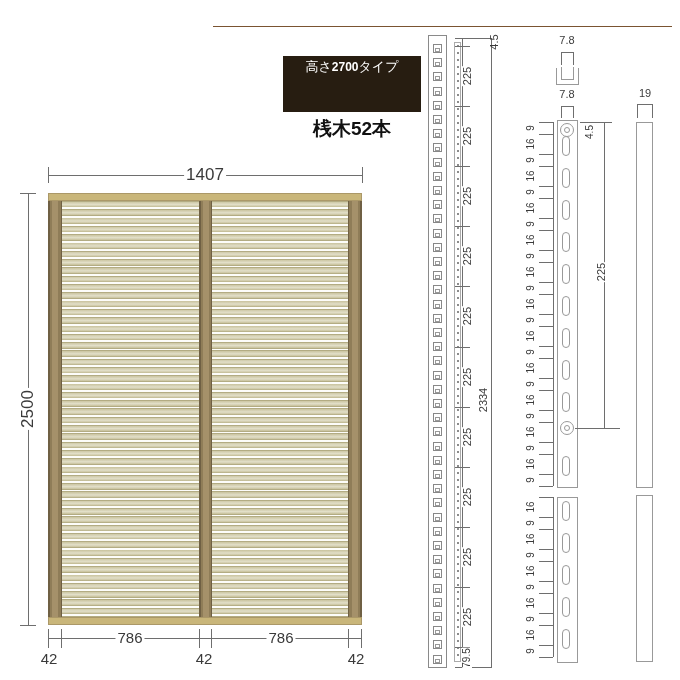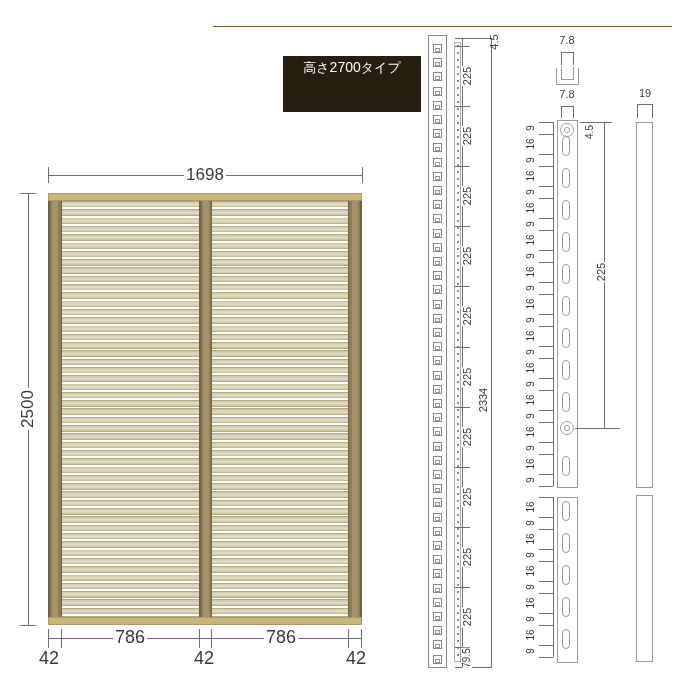--- a/index.html
+++ b/index.html
@@ -17,62 +17,63 @@
   
   #load-box{left:120px;top:60px;width:126px;height:57px;background:var(--label-bg);
             border:1px solid #9a9a9a;text-align:center;color:#3a3a3a;}
   #load-box .l1{font-size:16px;margin-top:6px;}
   #load-box .l2{font-size:15px;line-height:26px;}
   #load-box .big{font-size:25px;font-weight:bold;color:#222;}
   #post-box{left:283px;top:56px;width:138px;height:56px;background:var(--dark-bg);
             color:#fff;text-align:center;}
   #post-box .l1{font-size:17px;font-weight:bold;margin-top:5px;}
   #post-box .l2{font-size:13px;line-height:22px;}
-  #post-box .big{font-size:14px;font-weight:normal;}
+  #post-box .big{font-size:12px;font-weight:bold;}
   #note{left:283px;top:116px;width:138px;text-align:center;font-size:19px;font-weight:bold;color:#111;}
   
   #slats{left:48px;top:201px;width:314px;height:416px;
      background:repeating-linear-gradient(to bottom,
        #b3ac83 0px,#b3ac83 0.8px,#ccc6a2 0.8px,#dad6bc 2.6px,#e2dfc8 3.4px,
        #dad6bc 4.2px,#ccc6a2 5.4px,#b3ac83 6.2px,#b3ac83 6.4px,
        #fdfdfa 6.4px,#fdfdfa 8.3px);}
   .post{top:193px;height:432px;background:linear-gradient(to right,
        #6f6044 0px,#6f6044 1.5px,#8f7d58 1.5px,#8f7d58 4px,#a5916a 4px,
        #a5916a 10px,#8f7d58 10px,#8f7d58 12.5px,#6f6044 12.5px,#6f6044 14px);}
   .rail{left:48px;width:314px;height:8px;background:var(--rail);box-sizing:border-box;border:1px solid #ab9868;}
   
-  .dim{position:absolute;font-size:18px;color:#3a3a3a;white-space:nowrap;line-height:1.1;
+  .dim{position:absolute;font-size:15px;color:#3a3a3a;white-space:nowrap;line-height:1.1;
        transform:translate(-50%,-50%);z-index:3;}
   .bg{background:#fff;padding:0 2px;}
   .rot{transform:translate(-50%,-50%) rotate(-90deg);}
   
   .tech{position:absolute;background:#fff;border:1px solid #999;box-sizing:border-box;}
   #stripB-marks{position:absolute;left:2px;top:2px;width:2px;height:614px;
        background:repeating-linear-gradient(to bottom,#8c8c8c 0px,#8c8c8c 2px,transparent 2px,transparent 7px);}
 </style>
 </head>
 <body>
 
 <div id="stage" style="--header-bg: #7a5331; --label-bg: #f8f4d8; --dark-bg: #271d11; --rail: #c9b67a; --line: #6e6e6e;">
 
   <div id="hdr-rule" class="abs"></div>
 
 
   <div id="post-box" class="abs">
     <div class="l2"><span>高さ</span><span class="big">2700</span><span>タイプ</span></div>
   </div>
+  <div id="note" class="abs">桟木52本</div>
 
   <div id="slats" class="abs"></div>
   <div class="abs post" style="left:48px;width:14px;"></div>
   <div class="abs post" style="left:199px;width:13px;"></div>
   <div class="abs post" style="left:348px;width:14px;"></div>
   <div class="abs rail" style="top:193px;"></div>
   <div class="abs rail" style="top:617px;"></div>
 
-  <div class="dim bg" style="left:205px;top:175px;font-size:17px;">1698</div>
+  <div class="dim bg" style="left:205px;top:175px;font-size:17px;">1407</div>
   <div class="dim bg rot" style="left:28px;top:409px;font-size:17px;">2500</div>
   <div class="dim bg" style="left:130px;top:638px;">786</div>
   <div class="dim bg" style="left:281px;top:638px;">786</div>
   <div class="dim" style="left:49px;top:659px;">42</div>
   <div class="dim" style="left:204px;top:659px;">42</div>
   <div class="dim" style="left:356px;top:659px;">42</div>
 
   <div class="tech" id="postA" style="left:428px;top:35px;width:19px;height:633px;border-color:#8a8a8a;"></div>
   <div class="tech" id="stripB" style="left:454px;top:42px;width:7px;height:620px;border-color:#aaa;">
     <div id="stripB-marks"></div>

